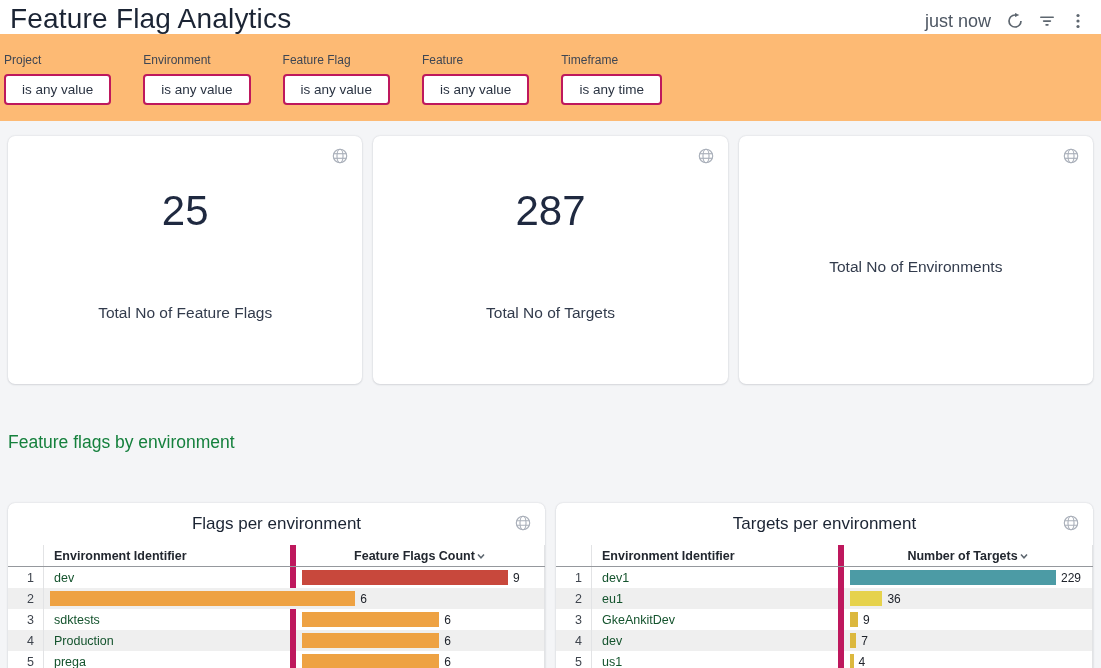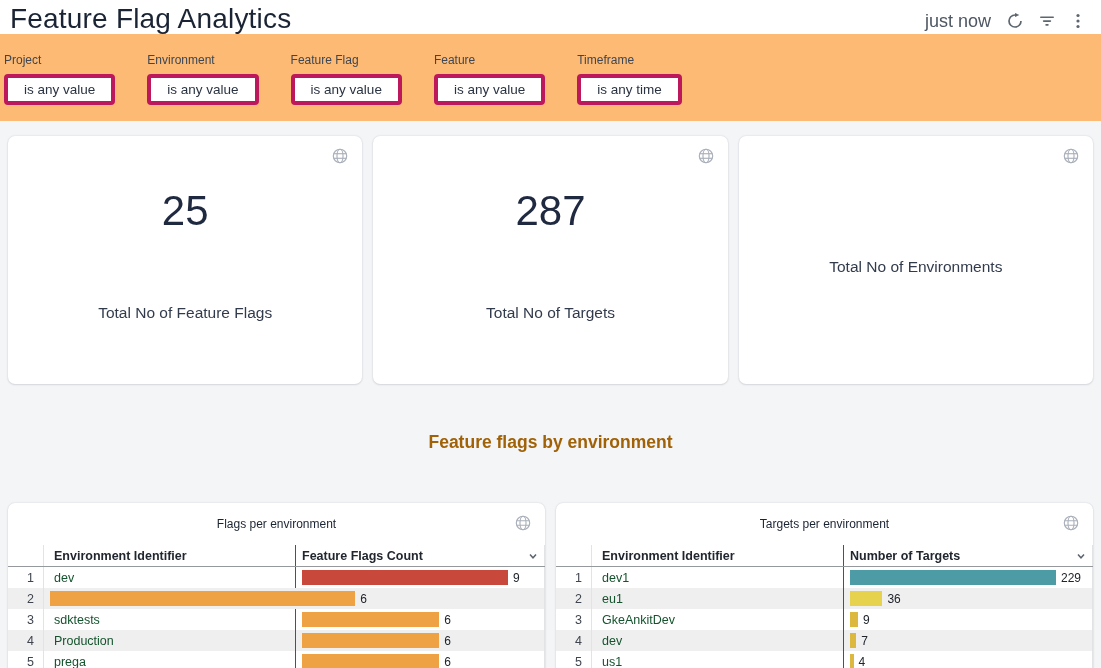--- a/index.html
+++ b/index.html
@@ -17,51 +17,51 @@
   .updated { font-size:18px; color:#4d5662; margin-right:4px; }
   .icon-btn { background:none; border:none; padding:3px; margin:0; cursor:pointer; color:#5d666f; display:flex; align-items:center; }
   .icon-btn svg { display:block; }
 
   
   .filters { display:flex; gap:32px; padding:19px 4px 16px; background:#fdba74; }
   .filter-label { font-size:12px; color:#3e4653; margin-bottom:7px; }
   .filter-value {
     height:31px; min-width:101px; padding:0 16px;
     font-size:13.5px; font-family:inherit; color:#2a3342;
-    background:#fff; border:4px solid #be185d; border-radius:4px; cursor:pointer;
+    background:#fff; border:2px solid #be185d; border-radius:4px; cursor:pointer;
   }
 
   
   .dashboard { background:#f4f5f7; padding:15px 8px 0; height:547px; }
   .card { background:#fff; border-radius:7px; position:relative;
           box-shadow:0 0 2px rgba(30,40,55,.16), 0 1px 2px rgba(30,40,55,.10); }
   .globe-btn { position:absolute; top:9px; right:11px; background:none; border:none; padding:2px; cursor:pointer; color:#aab0ba; }
   .globe-btn svg { display:block; }
 
   .stat-row { display:flex; gap:11px; }
   .stat-card { flex:1; height:248px; display:flex; flex-direction:column; align-items:center; justify-content:center;gap:44px; }
   .stat-value { font-size:42px; font-weight:400; color:#1f2940; transform:translateY(-12px); }
   .stat-label { font-size:15.5px; color:#323b4c; margin-top:13px; }
 
-  .section-title { text-align:center; font-size:17.5px; font-weight:700; color:#a16207; padding:48px 0 50px; }
+  .section-title { text-align:left; font-size:17.5px; font-weight:400; color:#15803d; padding:48px 0 50px; }
 
   
   .tables-row { display:flex; gap:11px; }
   .table-card { flex:1; height:190px; padding-top:10px; overflow:hidden; }
-  .table-title { text-align:center; font-size:12px; font-weight:500; color:#1b2433; line-height:22px; margin-bottom:10px; }
+  .table-title { text-align:center; font-size:17px; font-weight:500; color:#1b2433; line-height:22px; margin-bottom:10px; }
 
   .vtable { width:100%; font-size:12.5px; }
   .thead { display:flex; height:22px; align-items:center; font-weight:700; color:#22272f;
            border-bottom:1px solid #95989d; }
   .col-num { width:36px; flex:0 0 36px; text-align:right; padding-right:9px; border-right:1px solid #e2e3e5; height:100%;
              display:flex; align-items:center; justify-content:flex-end; color:#3f454e; }
-  .col-id  { width:252px; flex:0 0 252px; padding-left:10px; border-right:1px solid #be185d; height:100%;
+  .col-id  { width:252px; flex:0 0 252px; padding-left:10px; border-right:6px solid #be185d; height:100%;
              display:flex; align-items:center; overflow:hidden; white-space:nowrap; }
   .col-bar { flex:1; height:100%; display:flex; align-items:center; padding-left:6px; border-right:1px solid #e2e3e5; }
-  .thead .col-bar { justify-content:space-between; padding-right:5px; }
+  .thead .col-bar { justify-content:center; padding-right:5px; }
   .chevron-icon { color:#5d666f; display:flex; }
 
   .trow { display:flex; height:21px; align-items:center; background:#fff; }
   .trow.even { background:#efefef; }
   .trow .col-id { color:#14532d; font-weight:400; }
   .bar { height:15px; flex:0 0 auto; }
   .bar-label { margin-left:5px; font-size:12px; color:#20242c; }
 </style>
 </head>
 <body>

